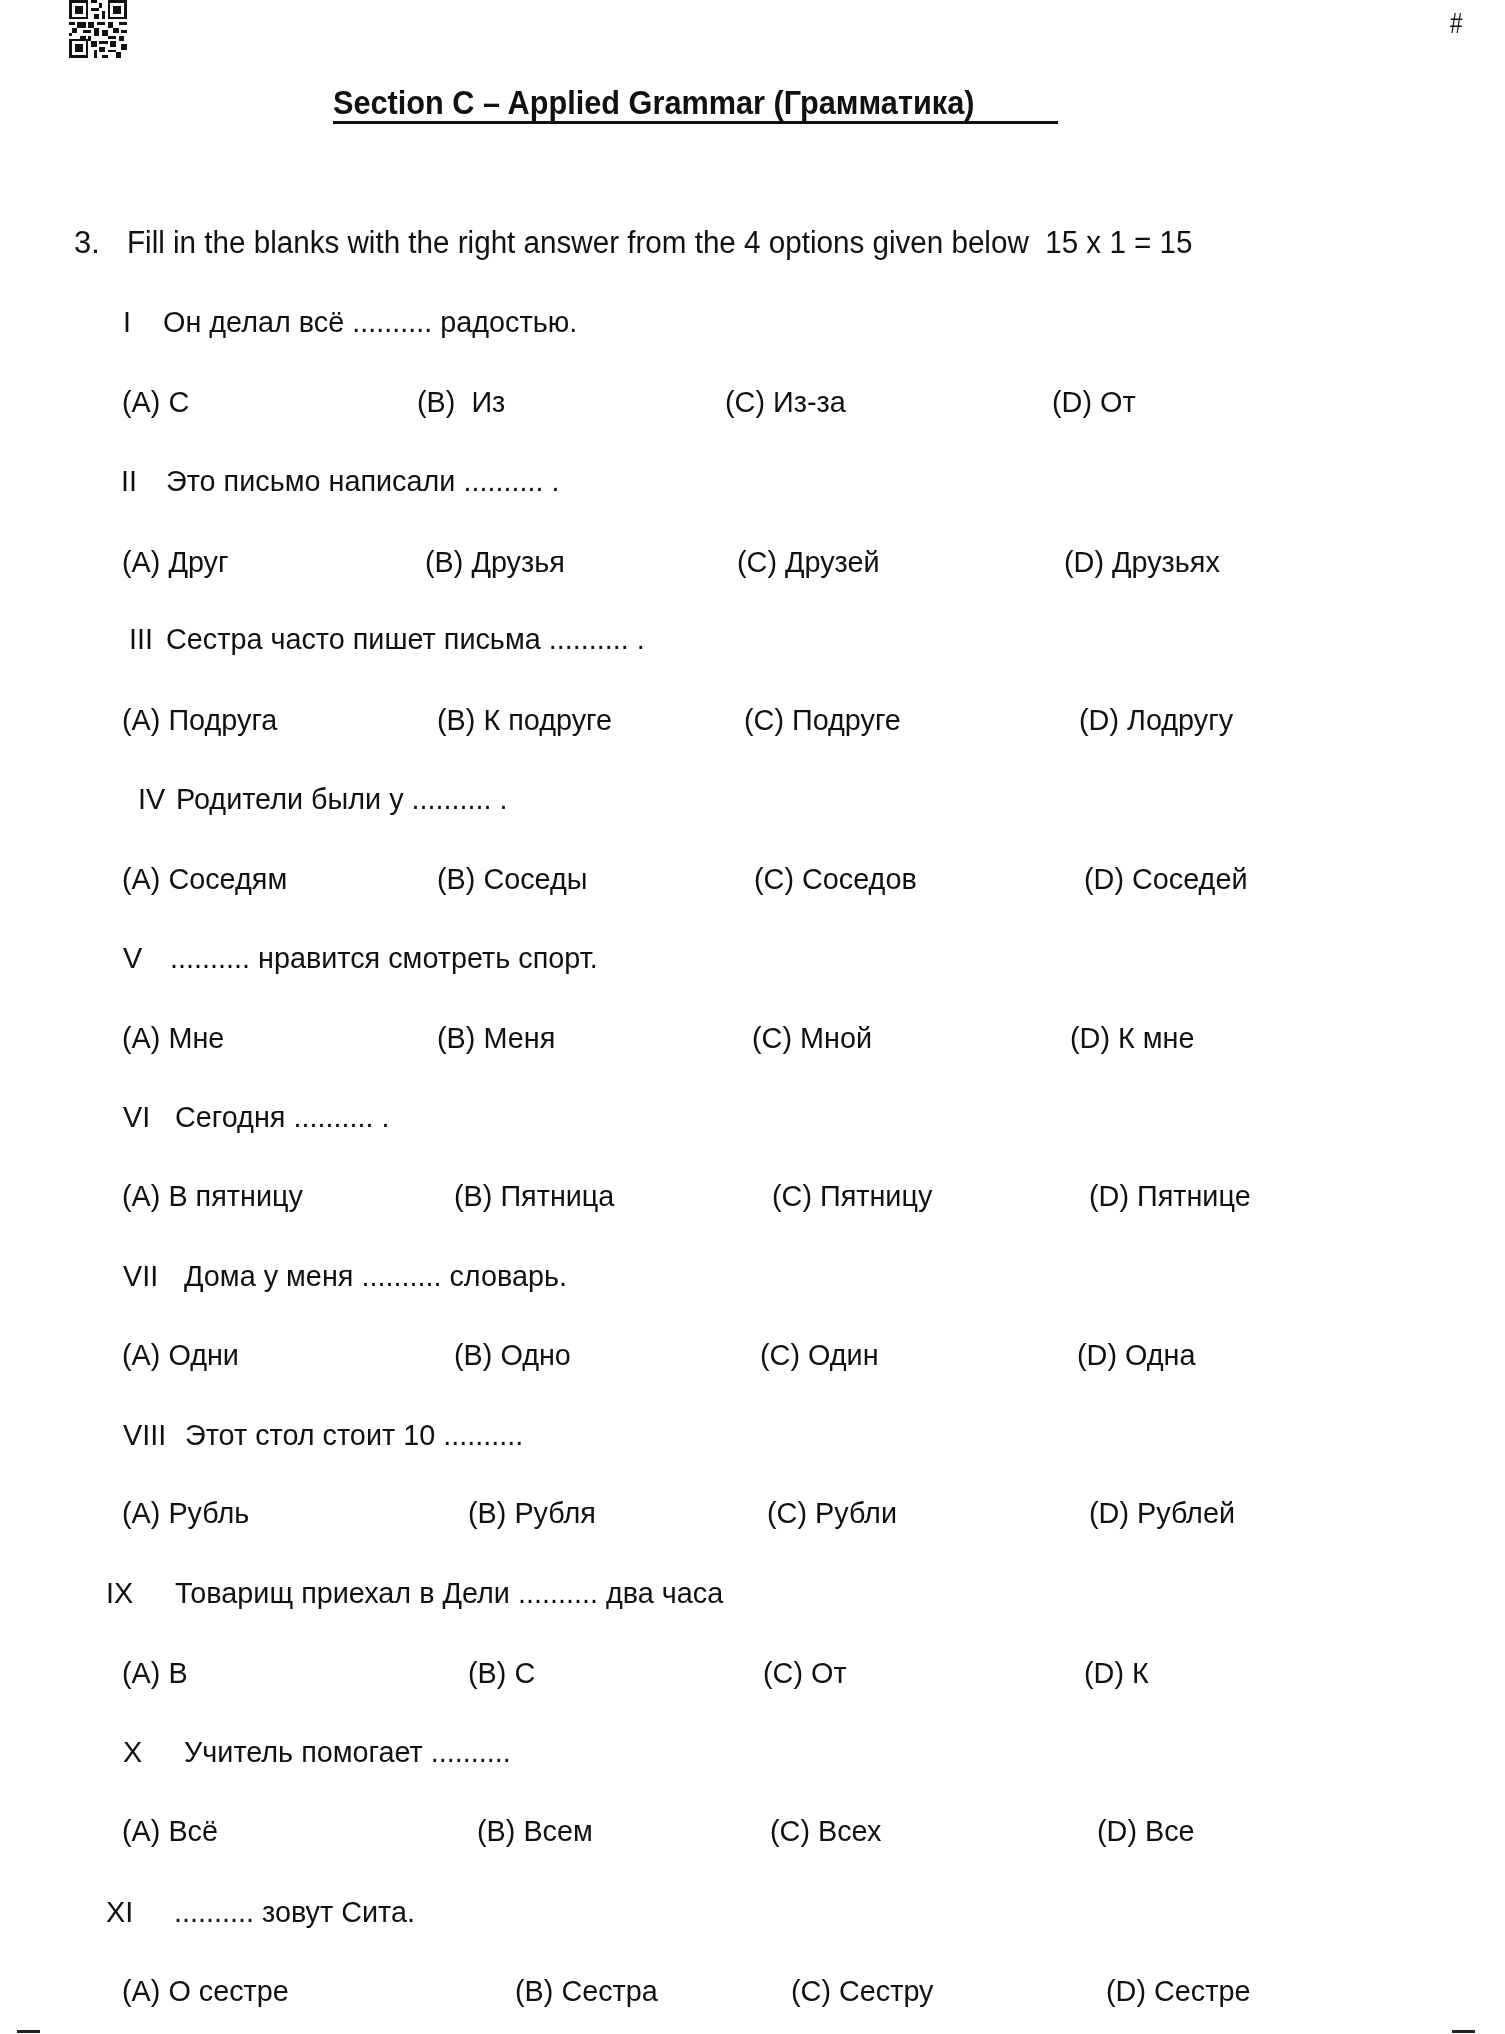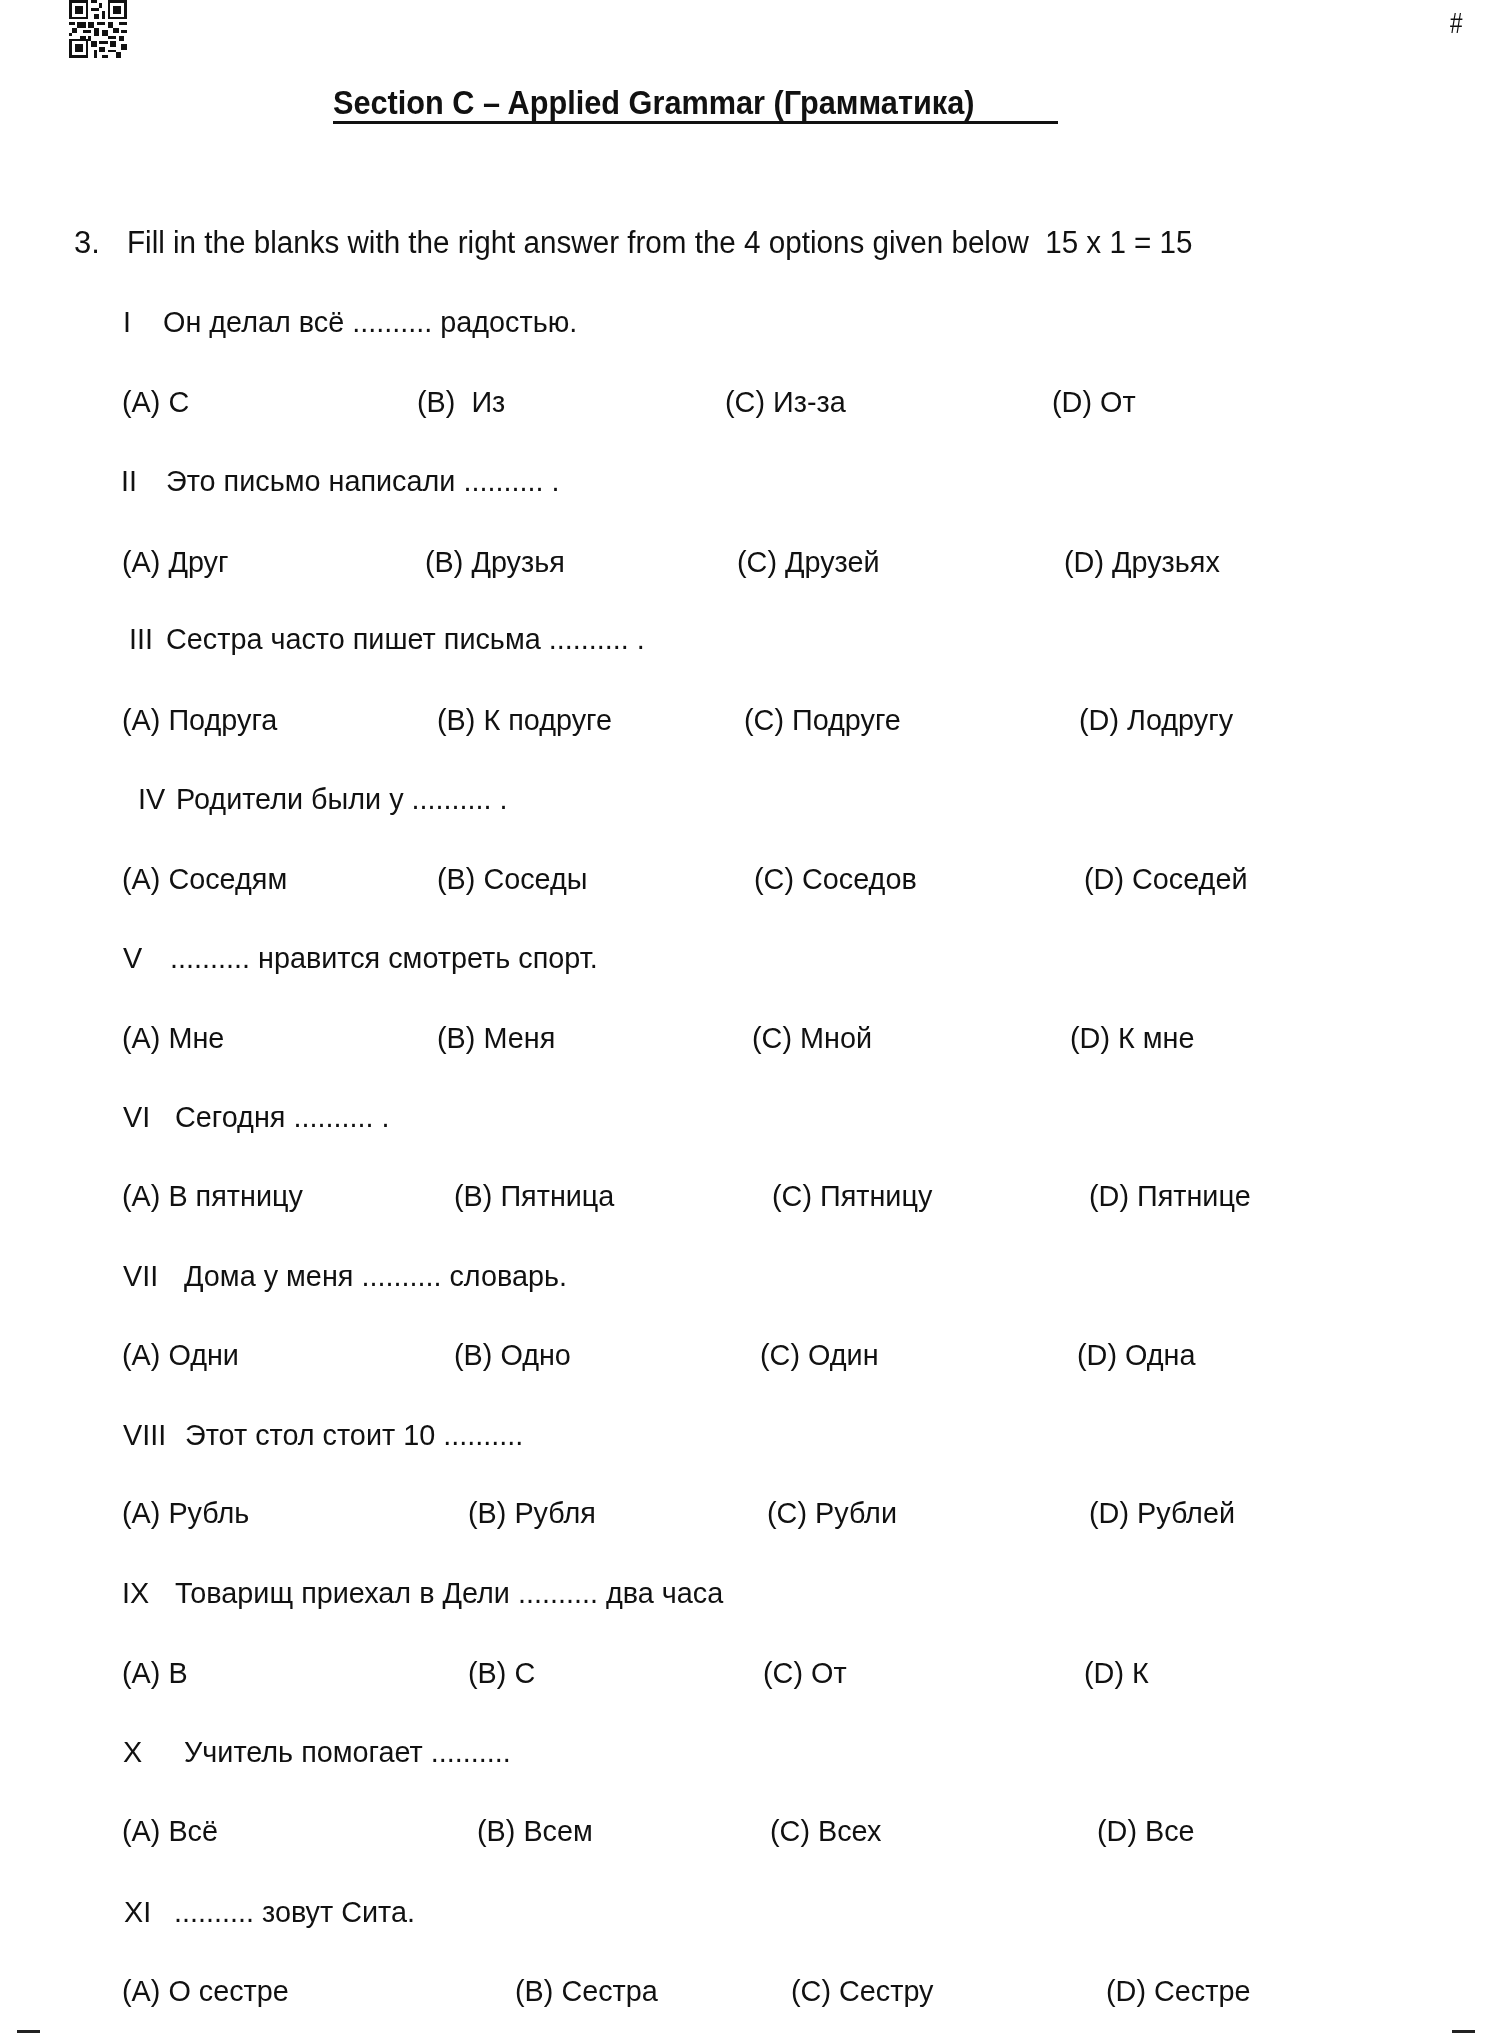--- a/index.html
+++ b/index.html
@@ -192,39 +192,39 @@
 <div>
   <div class="abs line" style="left:123px;top:1420px">VIII</div>
   <div class="abs line" style="left:185px;top:1420px">Этот стол стоит 10 ..........</div>
   <div class="abs line" style="left:122px;top:1498px">(A) Рубль</div>
   <div class="abs line" style="left:468px;top:1498px">(B) Рубля</div>
   <div class="abs line" style="left:767px;top:1498px">(C) Рубли</div>
   <div class="abs line" style="left:1089px;top:1498px">(D) Рублей</div>
 </div>
 
 <div>
-  <div class="abs line" style="left:122px;top:1578px">IX</div>
+  <div class="abs line" style="left:106px;top:1578px">IX</div>
   <div class="abs line" style="left:175px;top:1578px">Товарищ приехал в Дели .......... два часа</div>
   <div class="abs line" style="left:122px;top:1658px">(A) В</div>
   <div class="abs line" style="left:468px;top:1658px">(B) С</div>
   <div class="abs line" style="left:763px;top:1658px">(C) От</div>
   <div class="abs line" style="left:1084px;top:1658px">(D) К</div>
 </div>
 
 <div>
   <div class="abs line" style="left:123px;top:1737px">X</div>
   <div class="abs line" style="left:184px;top:1737px">Учитель помогает ..........</div>
   <div class="abs line" style="left:122px;top:1816px">(A) Всё</div>
   <div class="abs line" style="left:477px;top:1816px">(B) Всем</div>
   <div class="abs line" style="left:770px;top:1816px">(C) Всех</div>
   <div class="abs line" style="left:1097px;top:1816px">(D) Все</div>
 </div>
 
 <div>
-  <div class="abs line" style="left:124px;top:1897px">XI</div>
+  <div class="abs line" style="left:106px;top:1897px">XI</div>
   <div class="abs line" style="left:174px;top:1897px">.......... зовут Сита.</div>
   <div class="abs line" style="left:122px;top:1976px">(A) О сестре</div>
   <div class="abs line" style="left:515px;top:1976px">(B) Сестра</div>
   <div class="abs line" style="left:791px;top:1976px">(C) Сестру</div>
   <div class="abs line" style="left:1106px;top:1976px">(D) Сестре</div>
 </div>
 
 <div class="mark" style="left:17px"></div>
 <div class="mark" style="left:1452px"></div>
 

